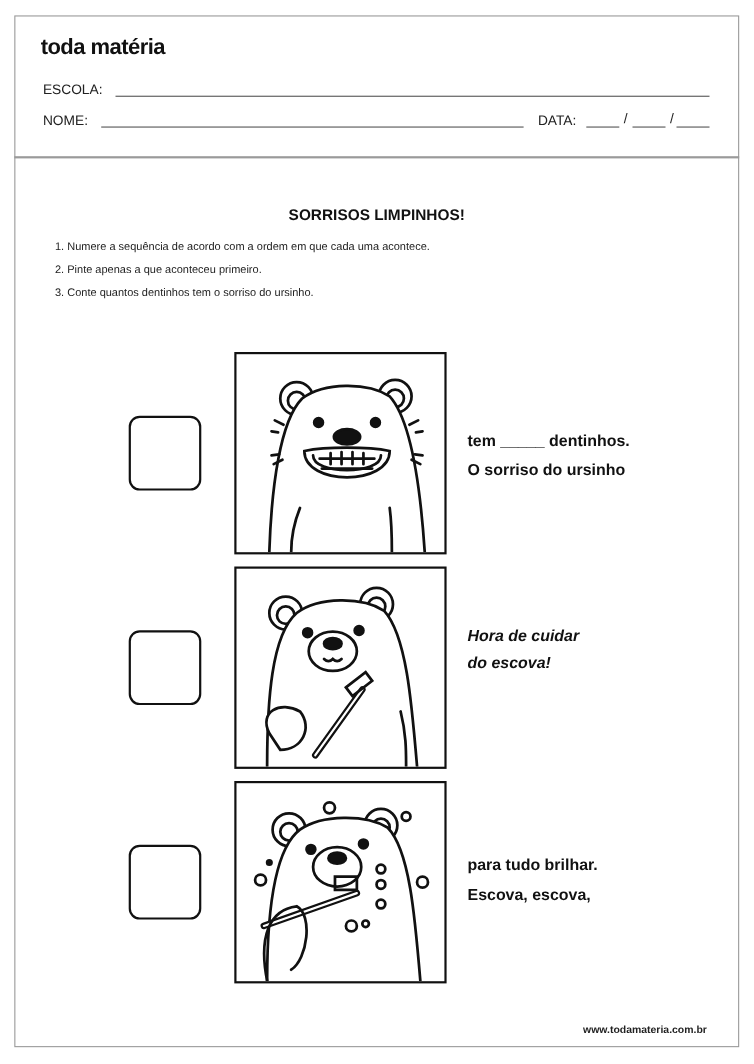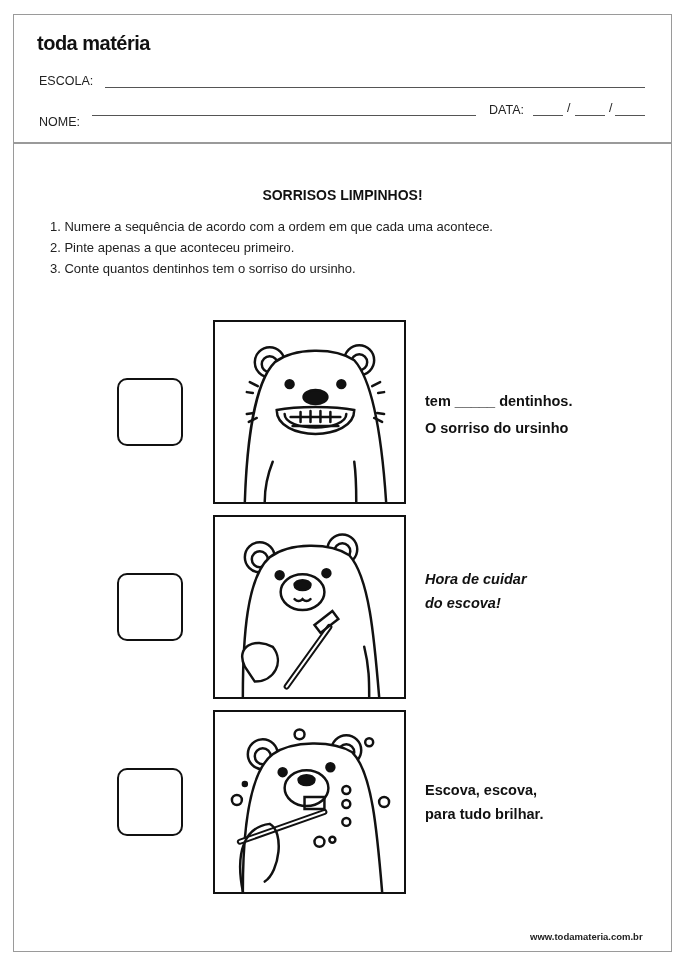--- a/index.html
+++ b/index.html
@@ -3,38 +3,38 @@
 <meta charset="utf-8">
 <style>
   html,body{margin:0;padding:0;background:#fff;}
   body{width:685px;height:967px;position:relative;overflow:hidden;font-family:"Liberation Sans",sans-serif;color:#111;}
   .sheet{position:absolute;left:13px;top:14px;width:659px;height:938px;border:1.5px solid #9a9a9a;box-sizing:border-box;}
   .header-divider{position:absolute;left:13px;top:142px;width:659px;height:1.5px;background:#9a9a9a;}
   .brand{position:absolute;left:37px;top:32px;font-size:20px;font-weight:bold;letter-spacing:-0.5px;color:#111;}
   .field-label{position:absolute;font-size:12.5px;color:#222;}
   .line{position:absolute;height:1px;background:#555;}
   .title{position:absolute;left:0;top:187px;width:685px;text-align:center;font-size:14px;font-weight:bold;color:#111;}
-  .instr{position:absolute;left:50px;font-size:13px;color:#222;}
+  .instr{position:absolute;left:50px;font-size:10px;color:#222;}
   .checkbox{position:absolute;left:117px;width:66px;height:68px;border:2.5px solid #111;border-radius:10px;box-sizing:border-box;}
   .panel{position:absolute;left:213px;width:193px;border:2.5px solid #111;box-sizing:border-box;background:#fff;overflow:hidden;}
   .panel svg{display:block;width:100%;height:100%;}
   .caption{position:absolute;left:425px;font-size:14.5px;font-weight:bold;color:#111;line-height:27px;}
   .footer{position:absolute;left:530px;top:931px;font-size:9.5px;font-weight:bold;color:#222;}
 </style>
 </head>
 <body>
 
 <div class="sheet"></div>
 
 <div class="brand">toda matéria</div>
 
 <span class="field-label" style="left:39px;top:74px;">ESCOLA:</span>
 <div class="line" style="left:105px;top:87px;width:540px;"></div>
 
-<span class="field-label" style="left:39px;top:103px;margin-top:12px;">NOME:</span>
+<span class="field-label" style="left:39px;top:103px;">NOME:</span>
 <div class="line" style="left:92px;top:115px;width:384px;"></div>
 
 <span class="field-label" style="left:489px;top:103px;">DATA:</span>
 <div class="line" style="left:533px;top:115px;width:30px;"></div>
 <span class="field-label" style="left:567px;top:101px;">/</span>
 <div class="line" style="left:575px;top:115px;width:30px;"></div>
 <span class="field-label" style="left:609px;top:101px;">/</span>
 <div class="line" style="left:615px;top:115px;width:30px;"></div>
 
 <div class="header-divider"></div>
@@ -117,17 +117,17 @@
       <circle cx="30" cy="72" r="2" fill="#111"></circle>
     <circle cx="132" cy="78" r="4"></circle>
       <circle cx="132" cy="92" r="4"></circle>
       <circle cx="132" cy="110" r="4"></circle>
     <circle cx="170" cy="90" r="5"></circle>
       <circle cx="105" cy="130" r="5"></circle>
       <circle cx="118" cy="128" r="3"></circle>
   </svg>
 </div>
 <div class="caption" style="top:777px;">
+  <div style="margin-top:-3px;">para tudo brilhar.</div>
   <div>Escova, escova,</div>
-  <div style="margin-top:-3px;">para tudo brilhar.</div>
 </div>
 
 <div class="footer">www.todamateria.com.br</div>
 
 </body></html>

